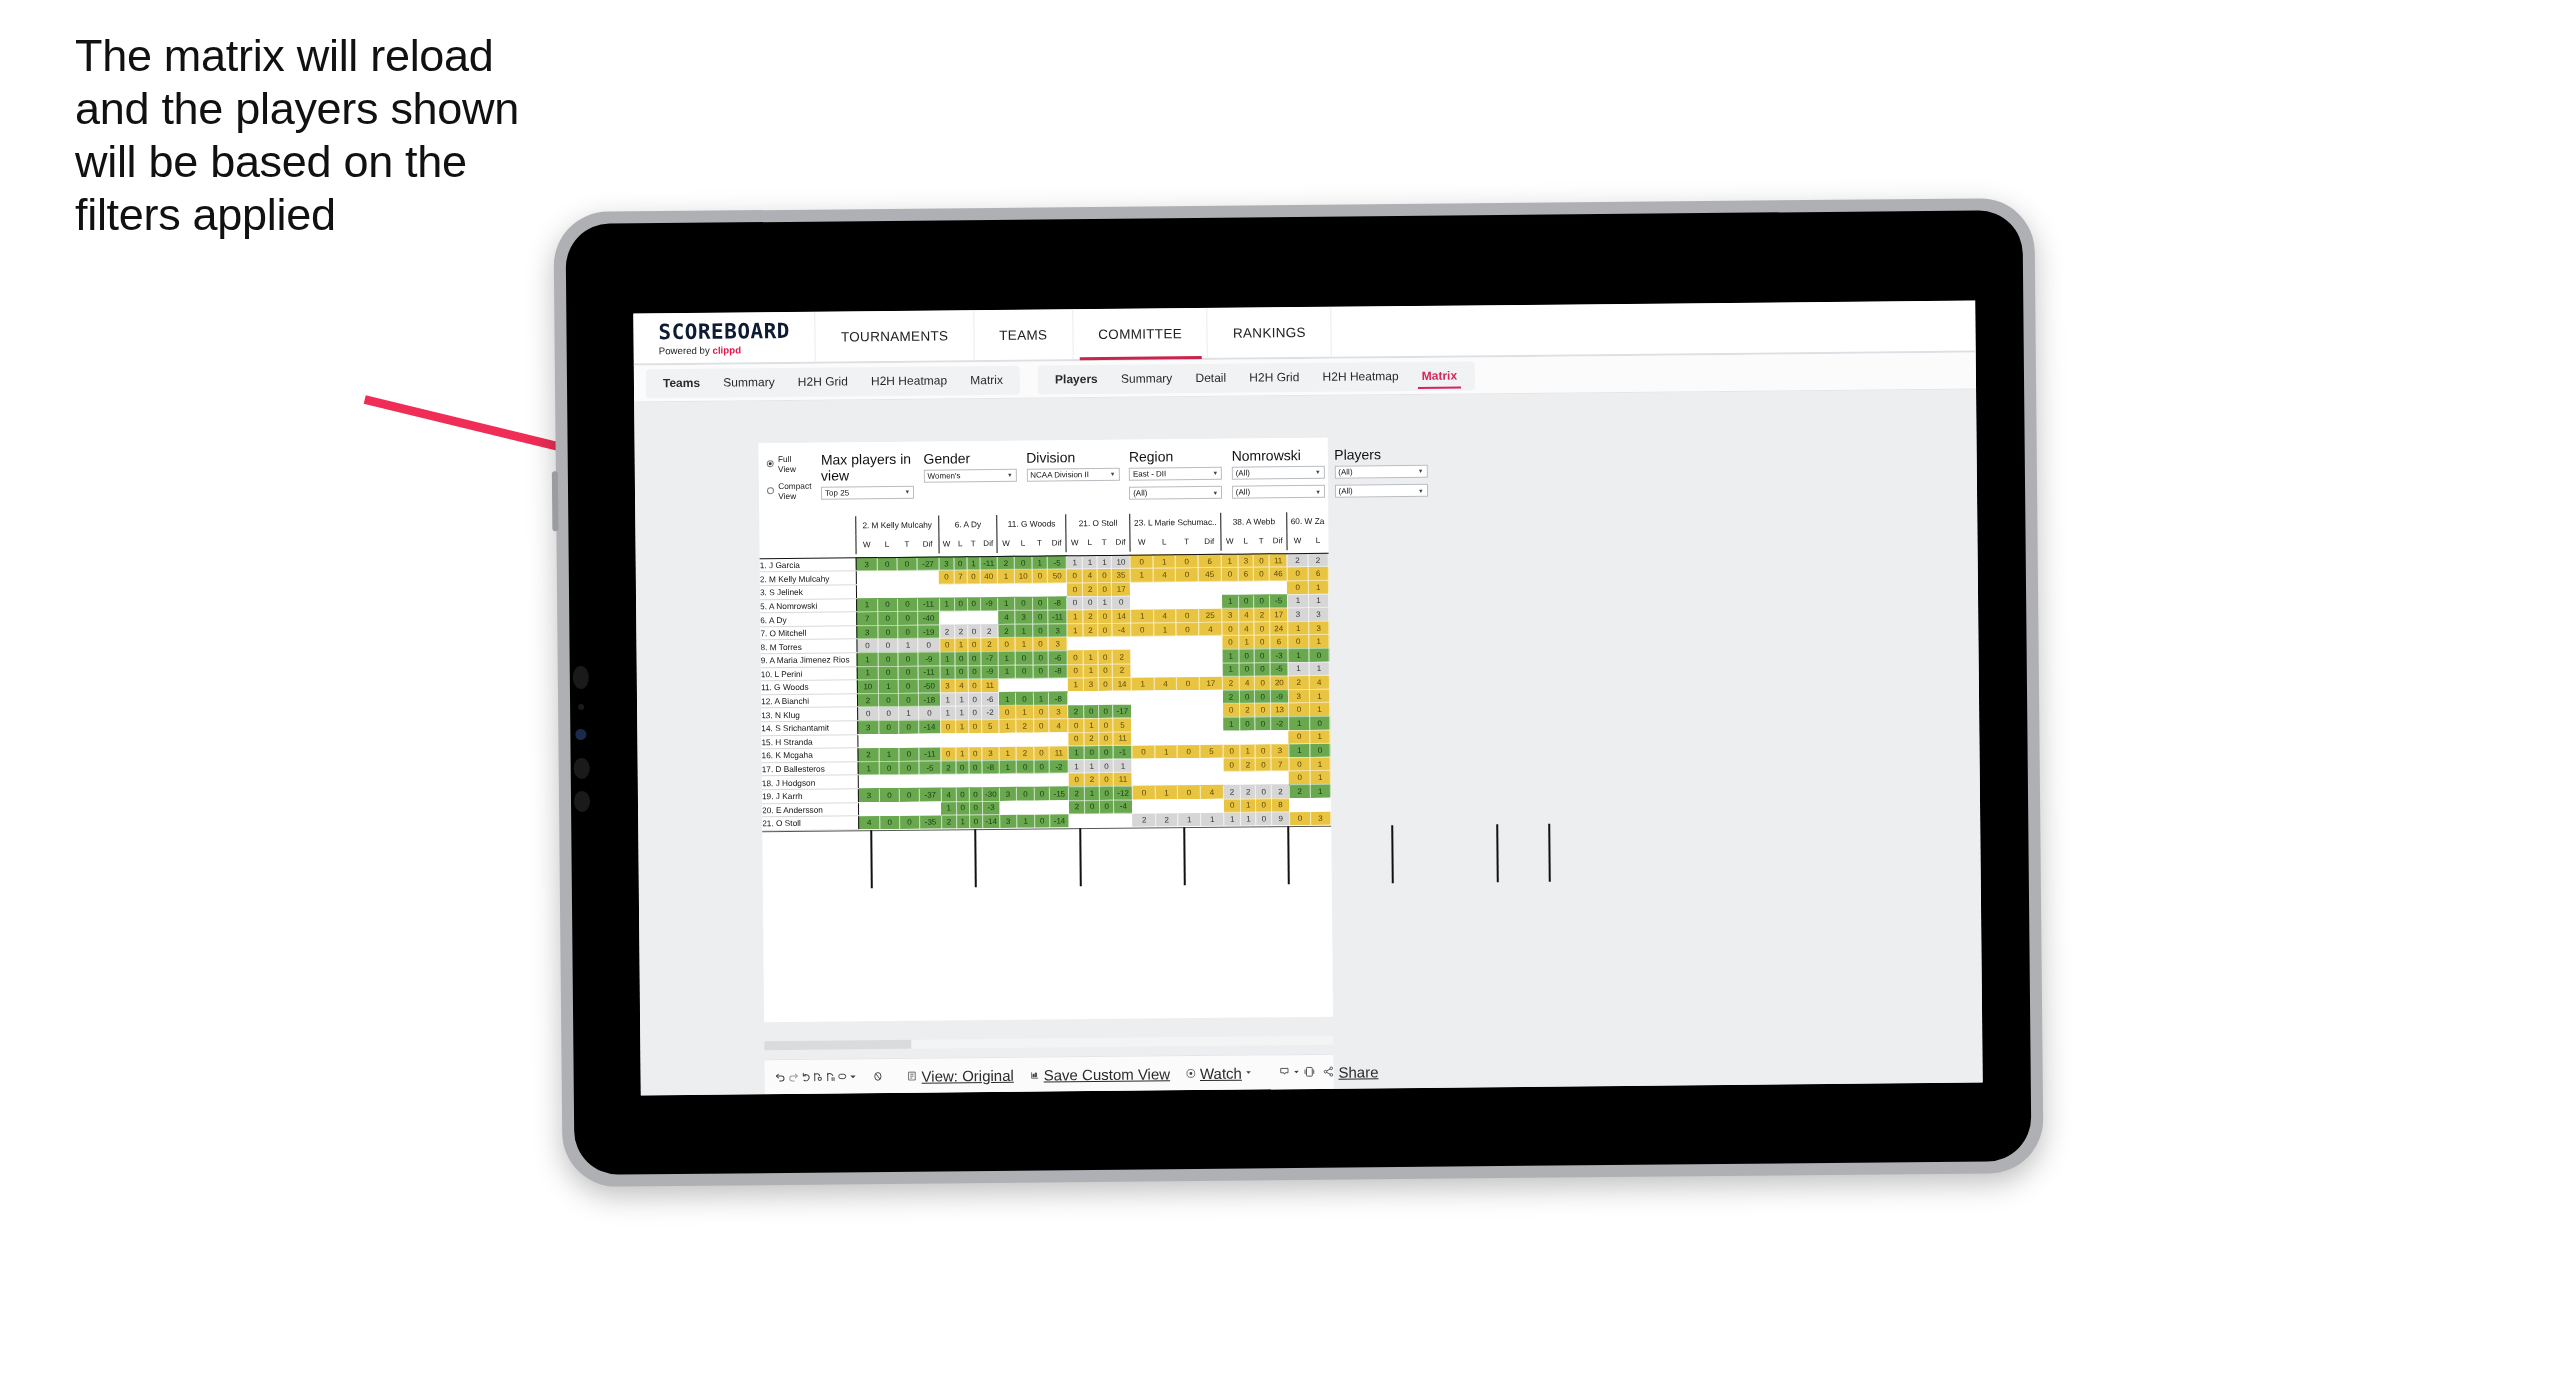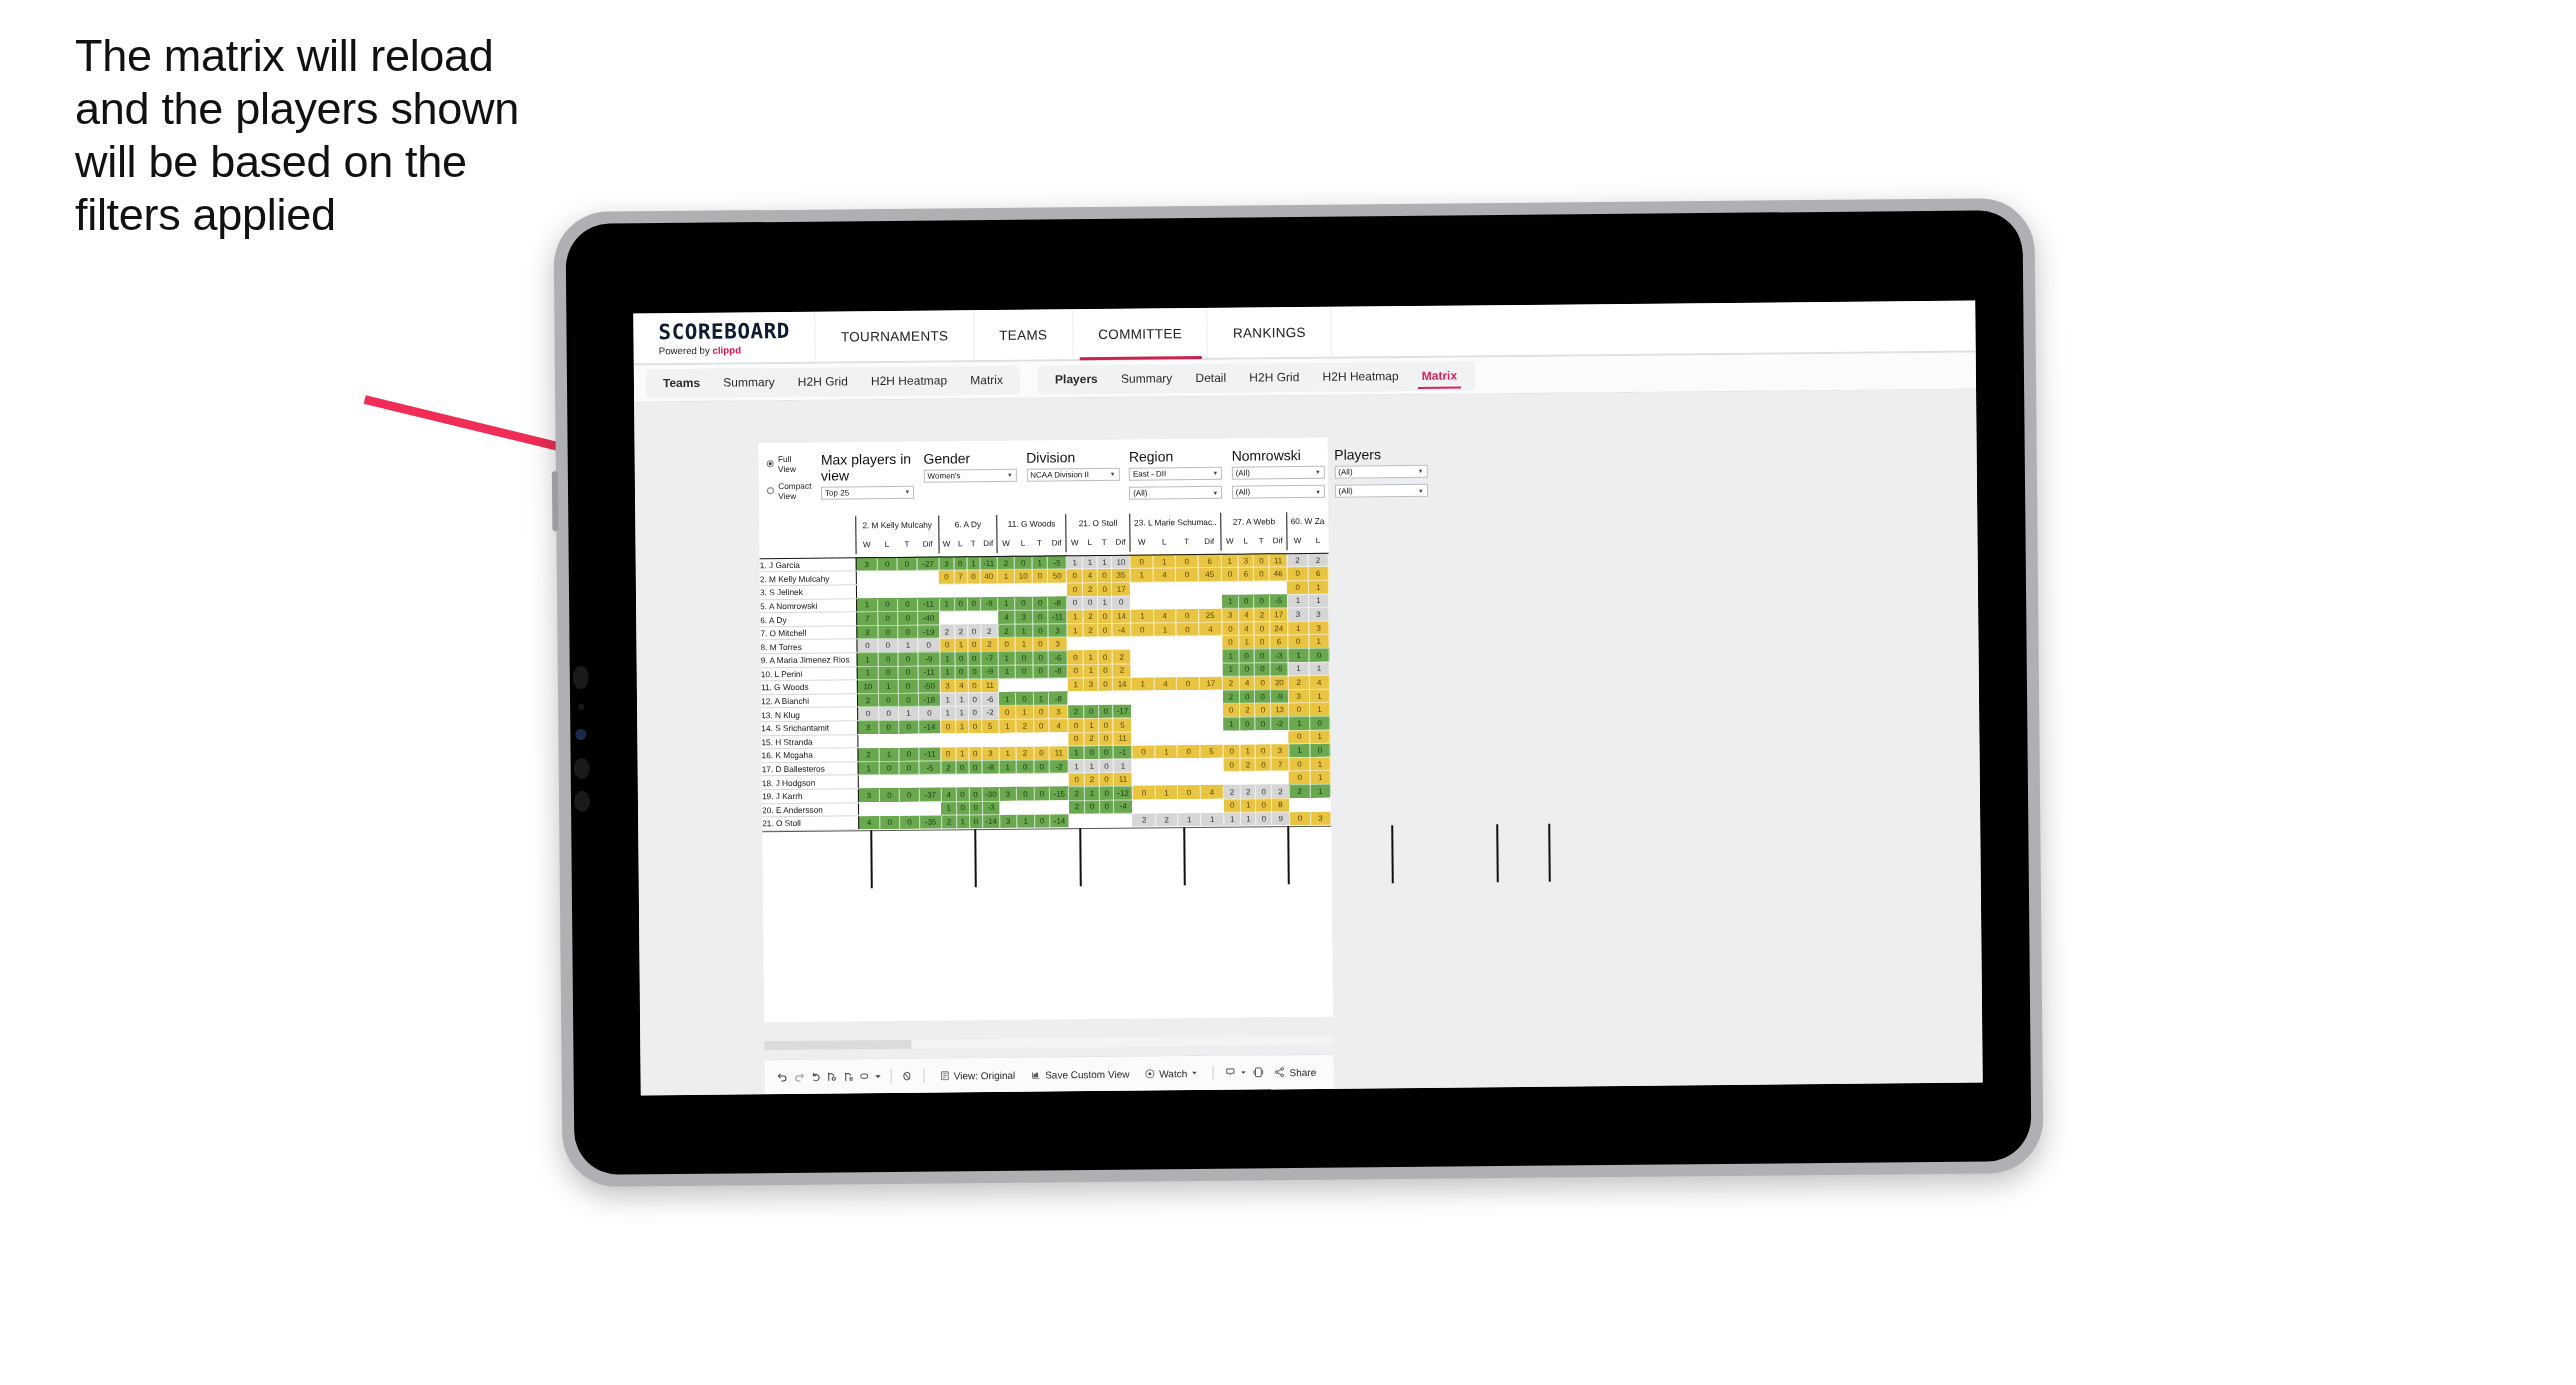--- a/index.html
+++ b/index.html
@@ -177,22 +177,22 @@
     position:absolute; left: 124px; right: 0; bottom: 0; height: 35px; width: 569px;
     background: #fbfbfc; border-top: 1px solid #e3e5e8;
     display:flex; align-items:center; padding: 0 9.7px; gap: 0;
   }
   .tb-ic {
     width: 21px; height: 21px; display:flex; align-items:center; justify-content:center;
     color:#3f3f3f; font-size: 11.6px; cursor:pointer;
   }
   .tb-sep { width:1px; height:13.5px; background:#c9cbce; margin: 0 7.7px; }
   .tb-text {
-    display:flex; align-items:center; gap:3.9px; font-size:10px; color:#2a2a2a;
-    padding: 0 7.7px; cursor:pointer; white-space:nowrap;
+    display:flex; align-items:center; gap:3.9px; font-size:15px; color:#2a2a2a;
+    padding: 0 7.7px; cursor:pointer; white-space:nowrap;text-decoration:underline;
   }
   .tb-spacer { flex: 1; }
   svg.ic { display:block; }
 </style>
 </head>
 <body>
 
 <div id="annotation">The matrix will reload and the players shown will be based on the filters applied</div>
 
 <svg id="arrow-svg" viewBox="0 0 600 200">
@@ -334,21 +334,21 @@
       <div class="matrix-wrap">
         <table class="matrix">
           <thead>
             <tr id="grp-row">
                 <th class="hdr-blank"></th>
                 <th class="grp" colspan="4">2. M Kelly Mulcahy</th>
                 <th class="grp" colspan="4">6. A Dy</th>
                 <th class="grp" colspan="4">11. G Woods</th>
                 <th class="grp" colspan="4">21. O Stoll</th>
                 <th class="grp" colspan="4">23. L Marie Schumac..</th>
-                <th class="grp" colspan="4">27. A Webb</th>
+                <th class="grp" colspan="4">38. A Webb</th>
                 <th class="grp" colspan="2">60. W Za</th>
               </tr>
             <tr id="sub-row">
                 <th class="hdr-blank"></th>
                 <th class="sub first">W</th>
                 <th class="sub">L</th>
                 <th class="sub">T</th>
                 <th class="sub">Dif</th>
                 <th class="sub first">W</th>
                 <th class="sub">L</th>

